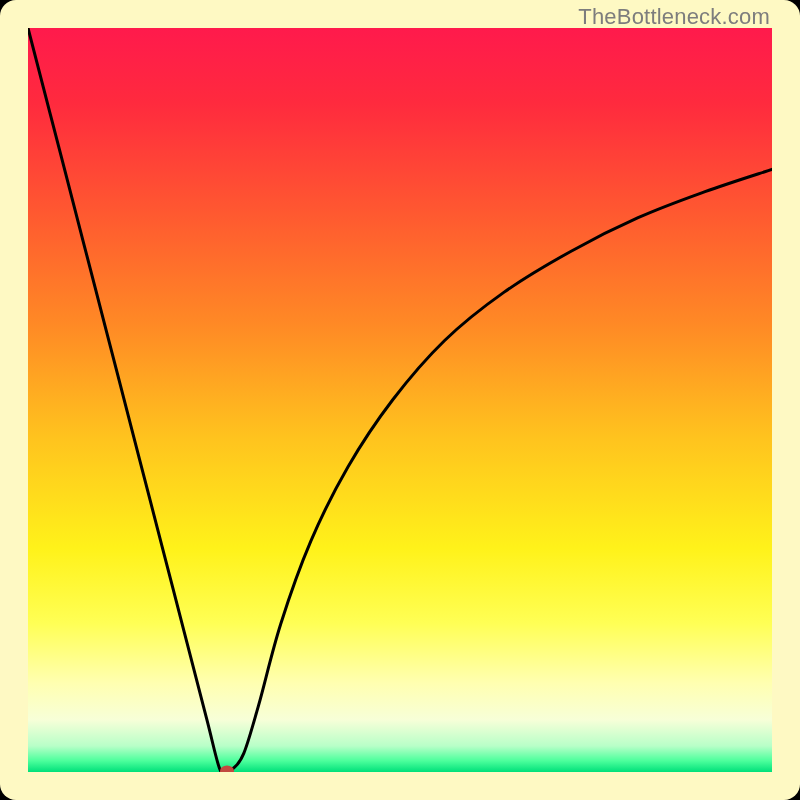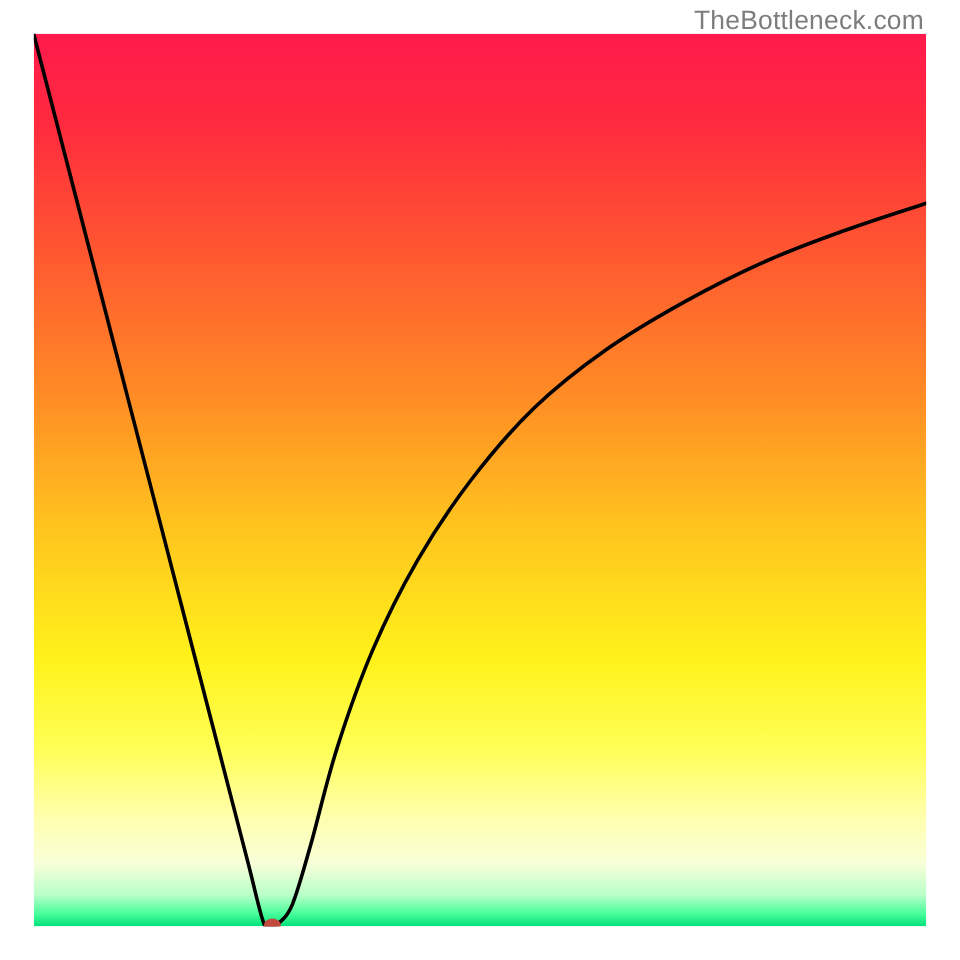--- a/index.html
+++ b/index.html
@@ -6,21 +6,22 @@
   body {
     width: 800px;
     height: 800px;
     background: #000;
     position: relative;
     font-family: Arial, Helvetica, sans-serif;
   }
   .frame {
     position: absolute;
     inset: 0;
-    background: #ffffff;
+    background: #fef9c3;
+    border-radius: 16px;
   }
   .plot {
     position: absolute;
     left: 28px;
     top: 28px;
     width: 744px;
     height: 744px;
     overflow: hidden;
   }
   .watermark {

